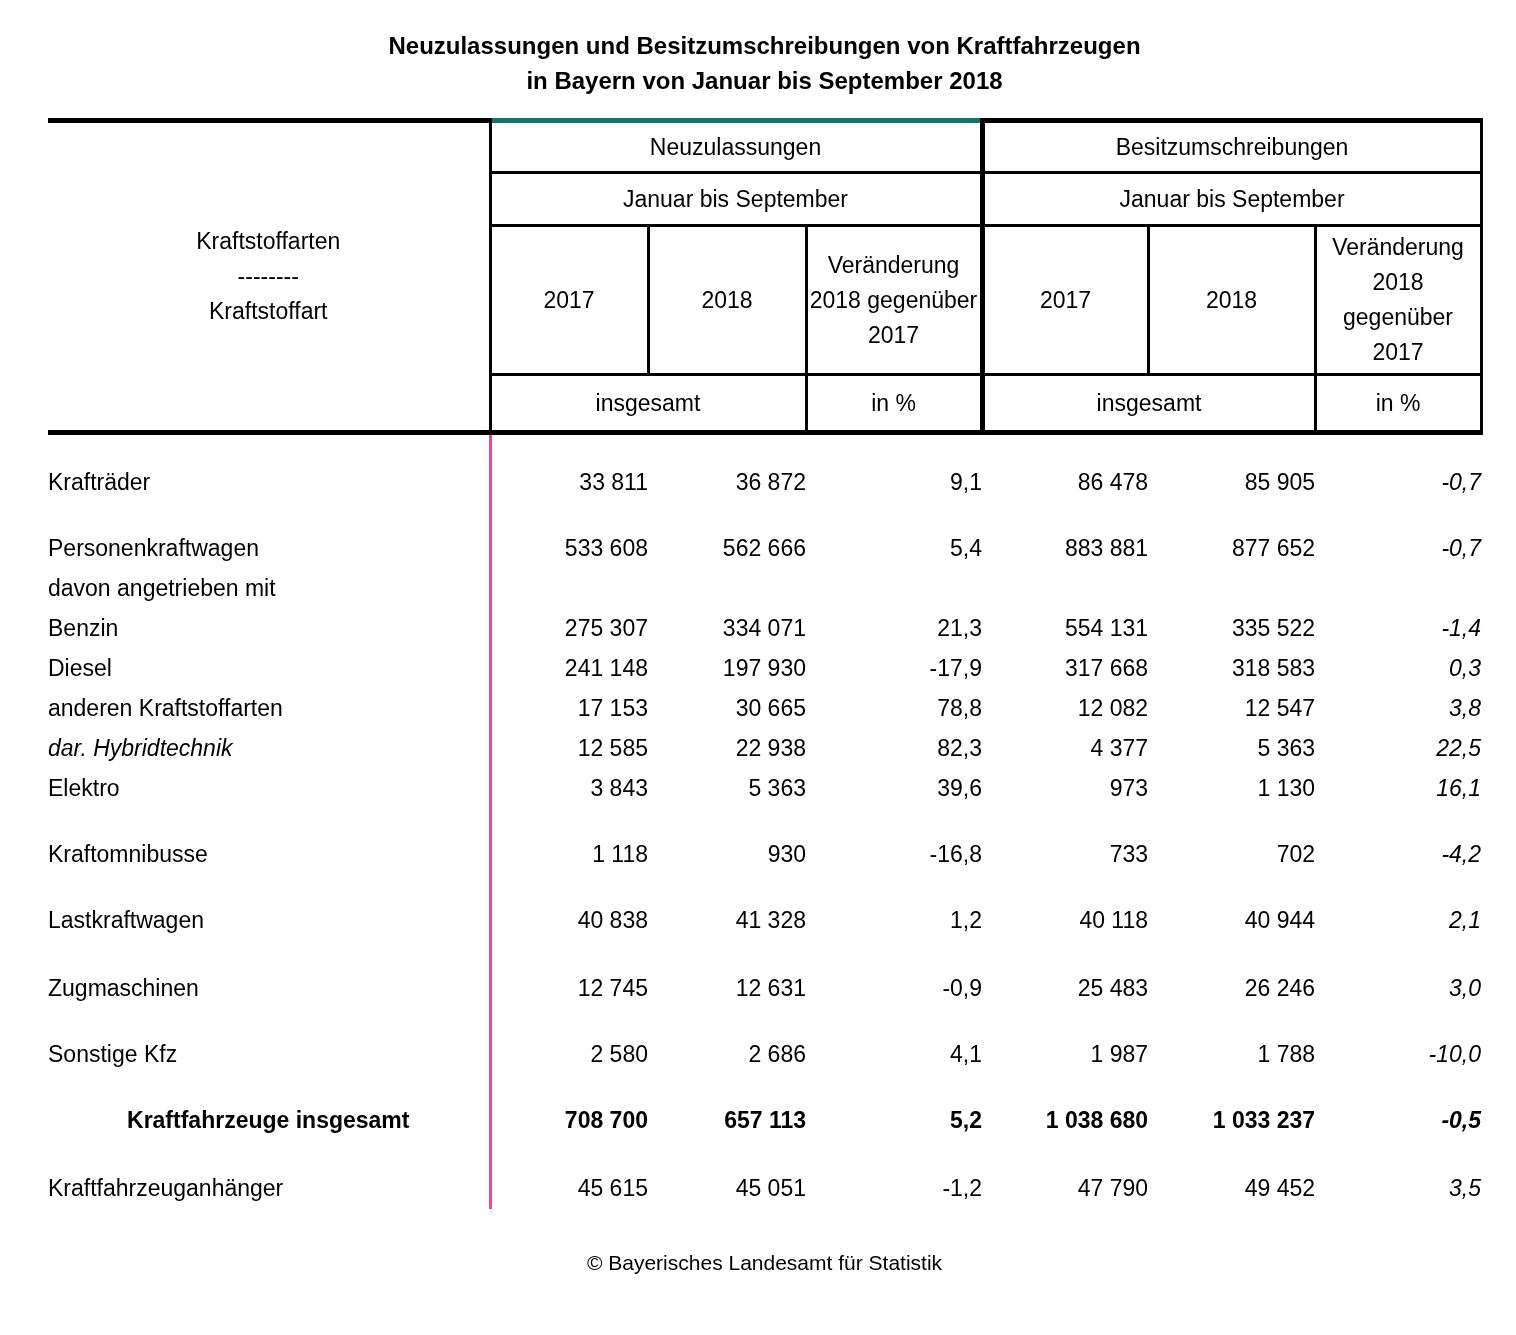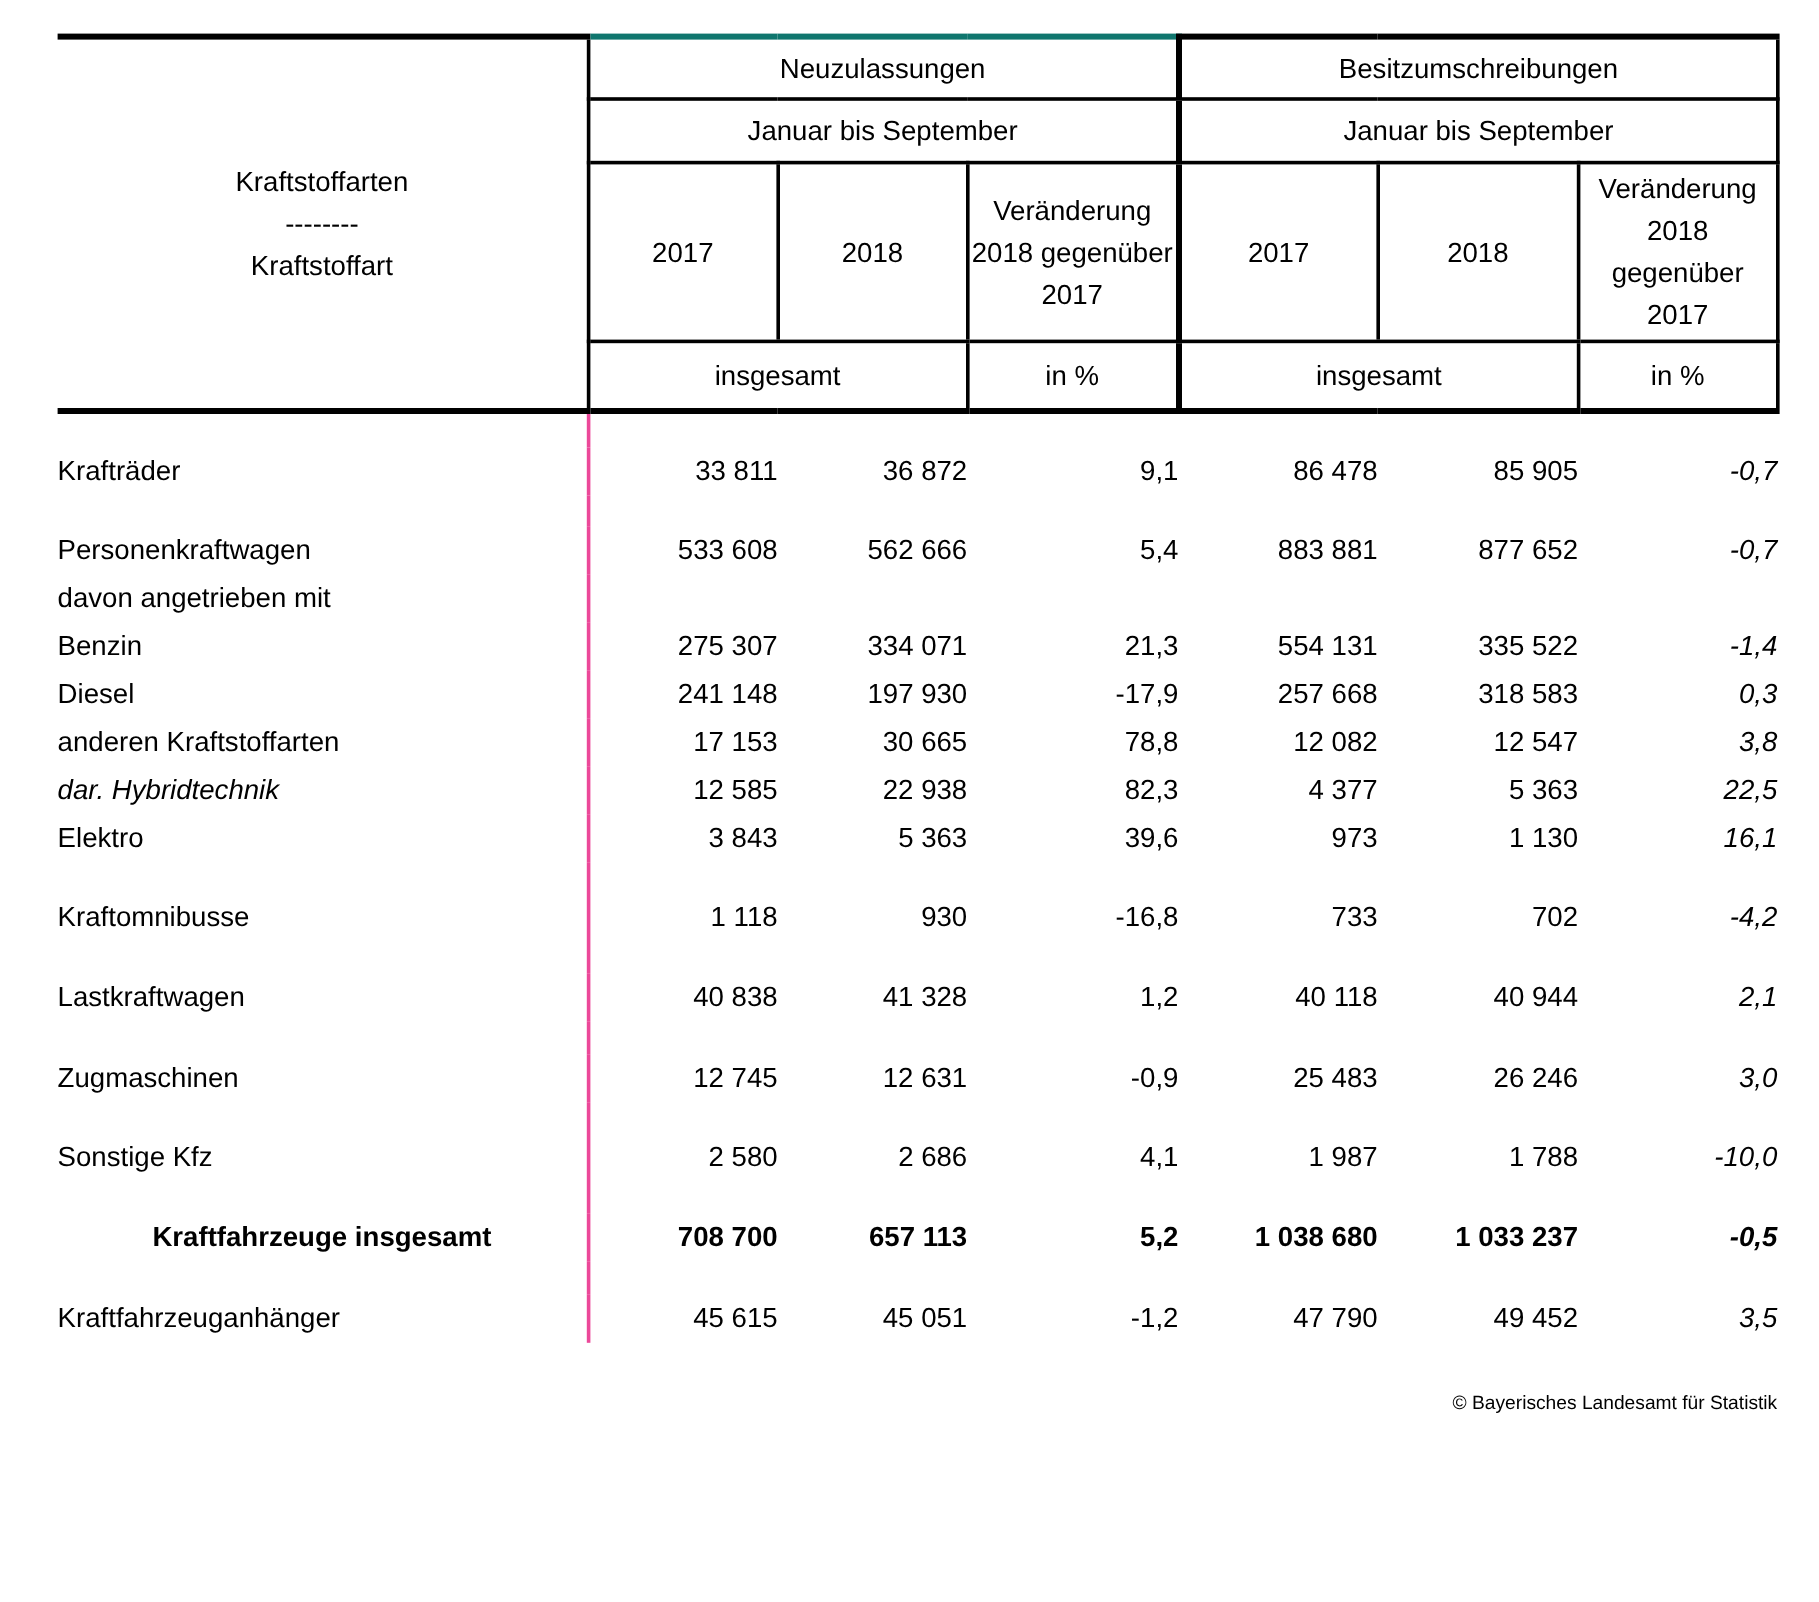--- a/index.html
+++ b/index.html
@@ -86,29 +86,33 @@
   td.c2 { padding-right: 32px; }
   td.c3 { padding-right: 36px; }
   td.c4 { padding-right: 36px; }
   td.c5 { padding-right: 36px; }
   td.c6 { padding-right: 20px; font-style: italic; }
   tr.total td { font-weight: bold; }
   .footer {
     width: 1433px;
     margin-left: 48px;
     margin-top: 42px;
-    text-align: right;
-    font-size: 16px;
+    text-align: center;
+    font-size: 21px;
   }
 </style>
 </head>
 <body>
 
 <div class="page">
 
+  <div class="title">
+    <div>Neuzulassungen und Besitzumschreibungen von Kraftfahrzeugen</div>
+    <div>in Bayern von Januar bis September 2018</div>
+  </div>
 
   <table class="stat">
     <colgroup>
       <col style="width:442px">
       <col style="width:158px">
       <col style="width:158px">
       <col style="width:176px">
       <col style="width:166px">
       <col style="width:167px">
       <col style="width:166px">
@@ -191,21 +195,21 @@
         <td class="num c4">554 131</td>
         <td class="num c5">335 522</td>
         <td class="num c6">-1,4</td>
       </tr>
 
       <tr class="r">
         <td class="lbl ind1">Diesel</td>
         <td class="num c1">241 148</td>
         <td class="num c2">197 930</td>
         <td class="num c3">-17,9</td>
-        <td class="num c4">257 668</td>
+        <td class="num c4">317 668</td>
         <td class="num c5">318 583</td>
         <td class="num c6">0,3</td>
       </tr>
 
       <tr class="r">
         <td class="lbl ind1">anderen Kraftstoffarten</td>
         <td class="num c1">17 153</td>
         <td class="num c2">30 665</td>
         <td class="num c3">78,8</td>
         <td class="num c4">12 082</td>

